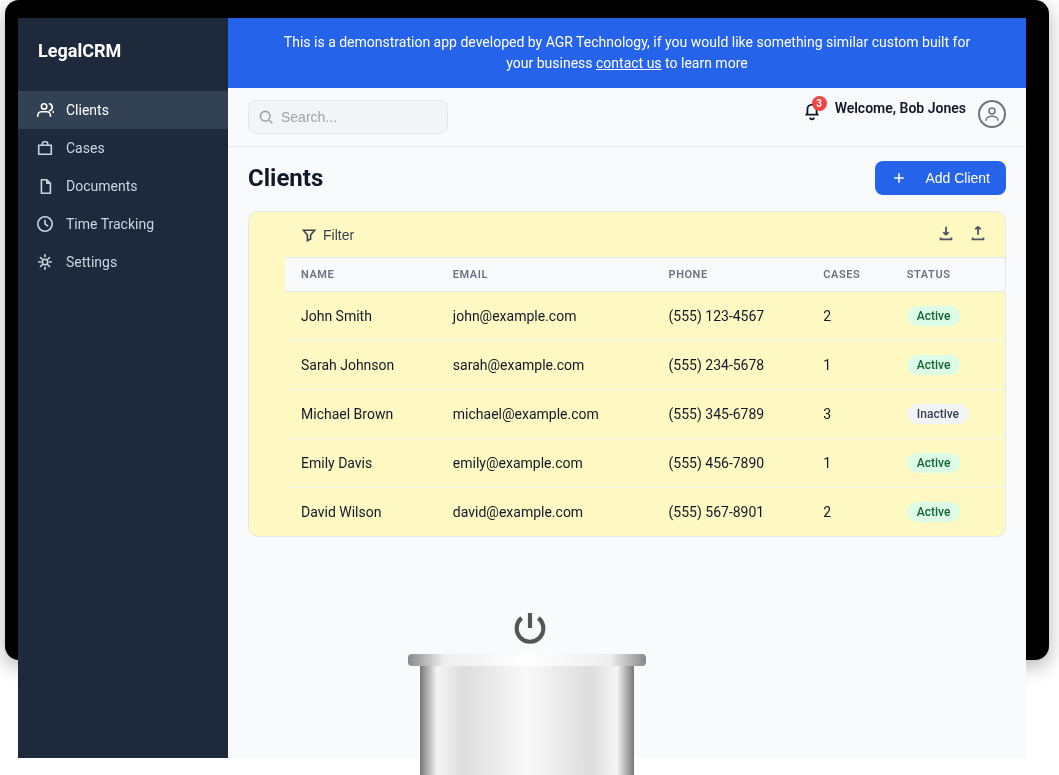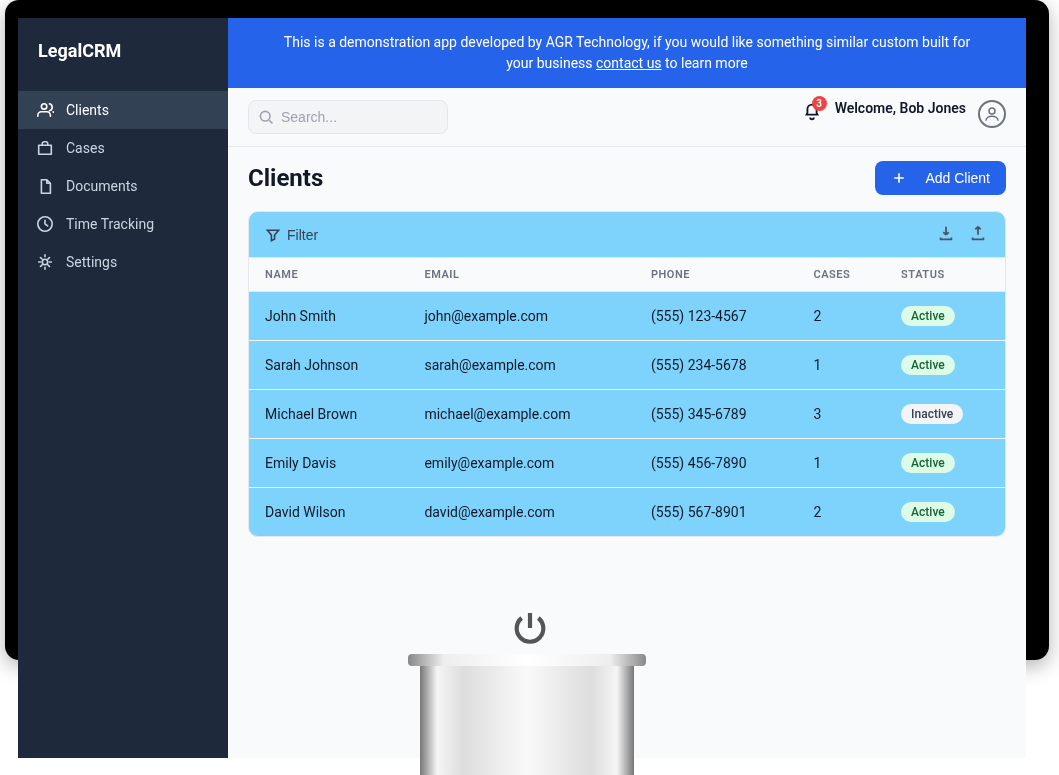--- a/index.html
+++ b/index.html
@@ -171,24 +171,25 @@
     padding: 9px 16px;
     font-size: 14px;
     font-weight: 500;
     display: flex;
     align-items: center;
     gap: 18px;
     cursor: pointer;
   }
   .card {
     margin: 6px 20px 20px 20px;
-    background: #7dd3fc;
+    background: #fef9c3;
     border: 1px solid #e5e7eb;
     border-radius: 10px;
     overflow: hidden;
+    padding-left: 36px;
   }
   .card-toolbar {
     display: flex;
     align-items: center;
     padding: 10px 16px;
     gap: 10px;
   }
   .filter-btn {
     display: flex;
     align-items: center;

